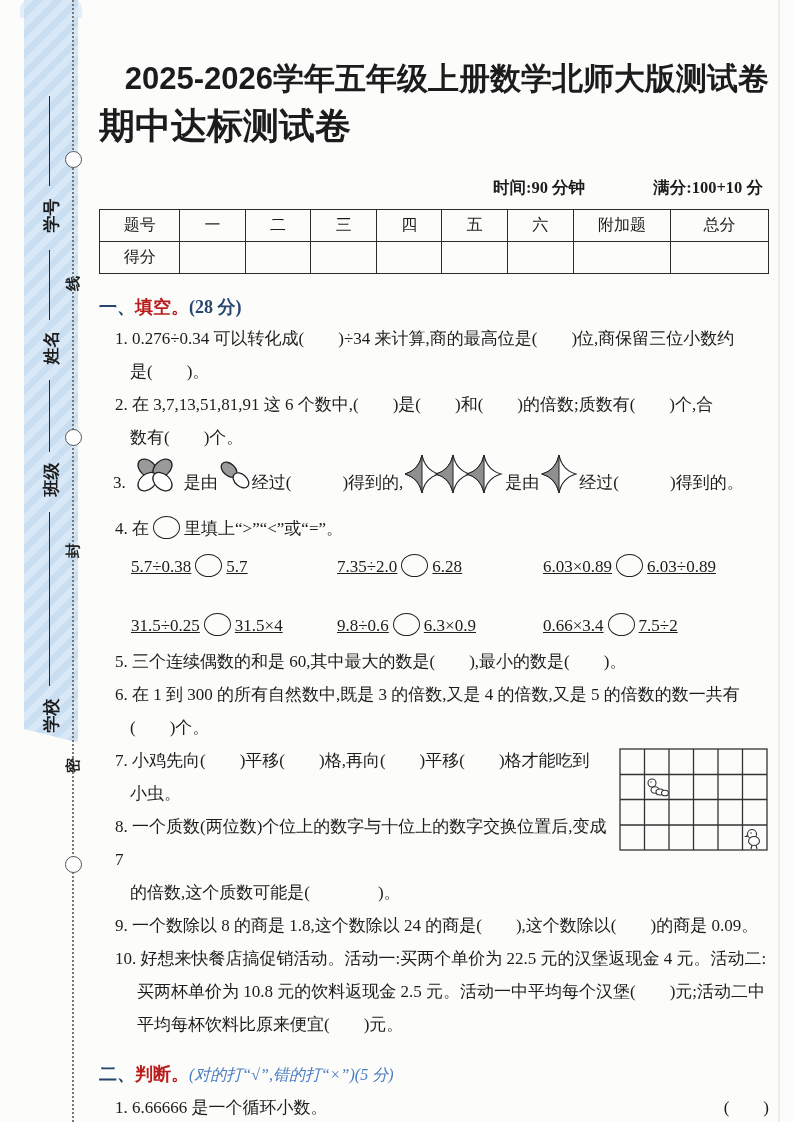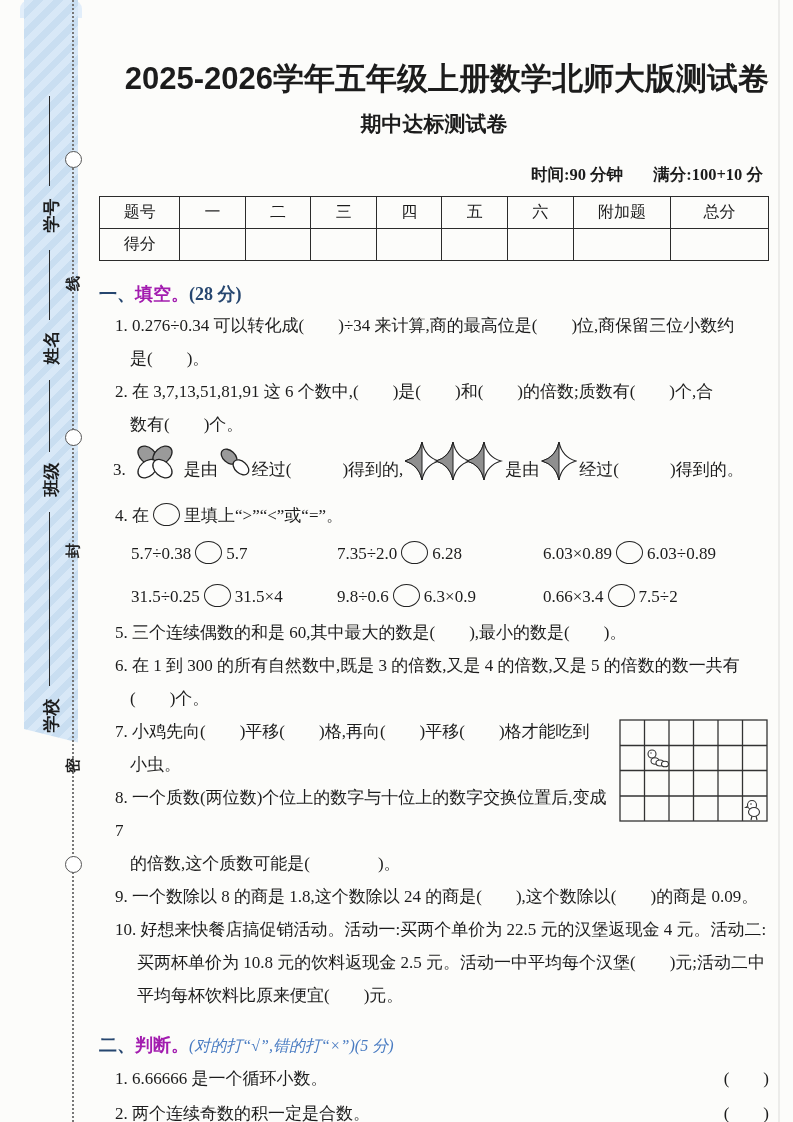--- a/index.html
+++ b/index.html
@@ -17,42 +17,42 @@
   .v-line{position:absolute;left:49px;width:0;border-left:1.6px solid #2a2a2a;}
   .v-label{position:absolute;left:27px;width:48px;text-align:center;font-weight:bold;
         font-size:17px;transform:rotate(-90deg);white-space:nowrap;}
   .seal-char{position:absolute;left:64px;width:18px;text-align:center;font-weight:bold;
         font-size:15px;transform:rotate(-90deg);color:#222;}
   .scan-edge{position:absolute;right:13px;top:0;width:2px;height:100%;background:#ececea;}
   
   .content{position:absolute;left:99px;top:58px;width:670px;}
   .title{margin:0;text-align:right;font-family:"Liberation Sans","DejaVu Sans",sans-serif;
         font-weight:bold;font-size:31px;letter-spacing:0;}
-  .subtitle{margin:10px 0 0;text-align:center;font-family:"Liberation Sans","DejaVu Sans",sans-serif;
-        font-weight:bold;font-size:21px;}
+  .subtitle{margin:2px 0 0;text-align:left;font-family:"Liberation Sans","DejaVu Sans",sans-serif;
+        font-weight:bold;font-size:36px;}
   .info-row{margin-top:26px;text-align:right;font-weight:bold;font-size:16.5px;padding-right:6px;}
-  .info-row .gap{margin-left:26px;}
+  .info-row .gap{margin-left:64px;}
   table.score{margin-top:10px;width:100%;border-collapse:collapse;padding-left:20px;}
   table.score td{border:1.6px solid #2b2b2b;height:31px;text-align:center;font-size:16px;
         padding:0 2px;}
   
   .sec-head{margin-top:18px;font-size:18px;font-weight:bold;line-height:30px;}
   .sec-num,.sec-score{color:#26466f;}
-  .sec-title{color:#a21caf;}
+  .sec-title{color:#b91c1c;}
   .sec-paren{color:#4a7cc2;font-style:italic;font-weight:normal;font-size:16px;}
   .q{font-size:17px;line-height:33px;}
   .q .l1{padding-left:16px;}
   .q .cont{padding-left:31px;}
   .q .cont2{padding-left:38px;}
   .q3row{display:flex;align-items:center;gap:2px;padding-left:14px;font-size:17px;
         line-height:42px;white-space:nowrap;}
   .circle{display:inline-block;width:25px;height:21px;border:1.5px solid #222;
         border-radius:50%;vertical-align:-5px;margin:0 4px;}
-  .cmp-grid{display:grid;grid-template-columns:206px 206px auto;row-gap:9px;
-        padding-left:32px;margin:5px 0 2px;font-size:17px;}
+  .cmp-grid{display:grid;grid-template-columns:206px 206px auto;row-gap:25px;
+        padding-left:32px;margin:5px 0 2px;font-size:17px;text-decoration:underline;}
   .cmp{white-space:nowrap;line-height:34px;}
   .q78{margin-top:0;}
   .grid-fig{float:right;width:150px;height:104px;margin:4px 0 6px 10px;}
   .clear{clear:both;}
   .tf{display:flex;justify-content:space-between;font-size:17px;line-height:35px;
         padding-left:16px;}
   svg .ln{stroke:#333;stroke-width:1.3;fill:none;}
 </style>
 </head>
 <body>

